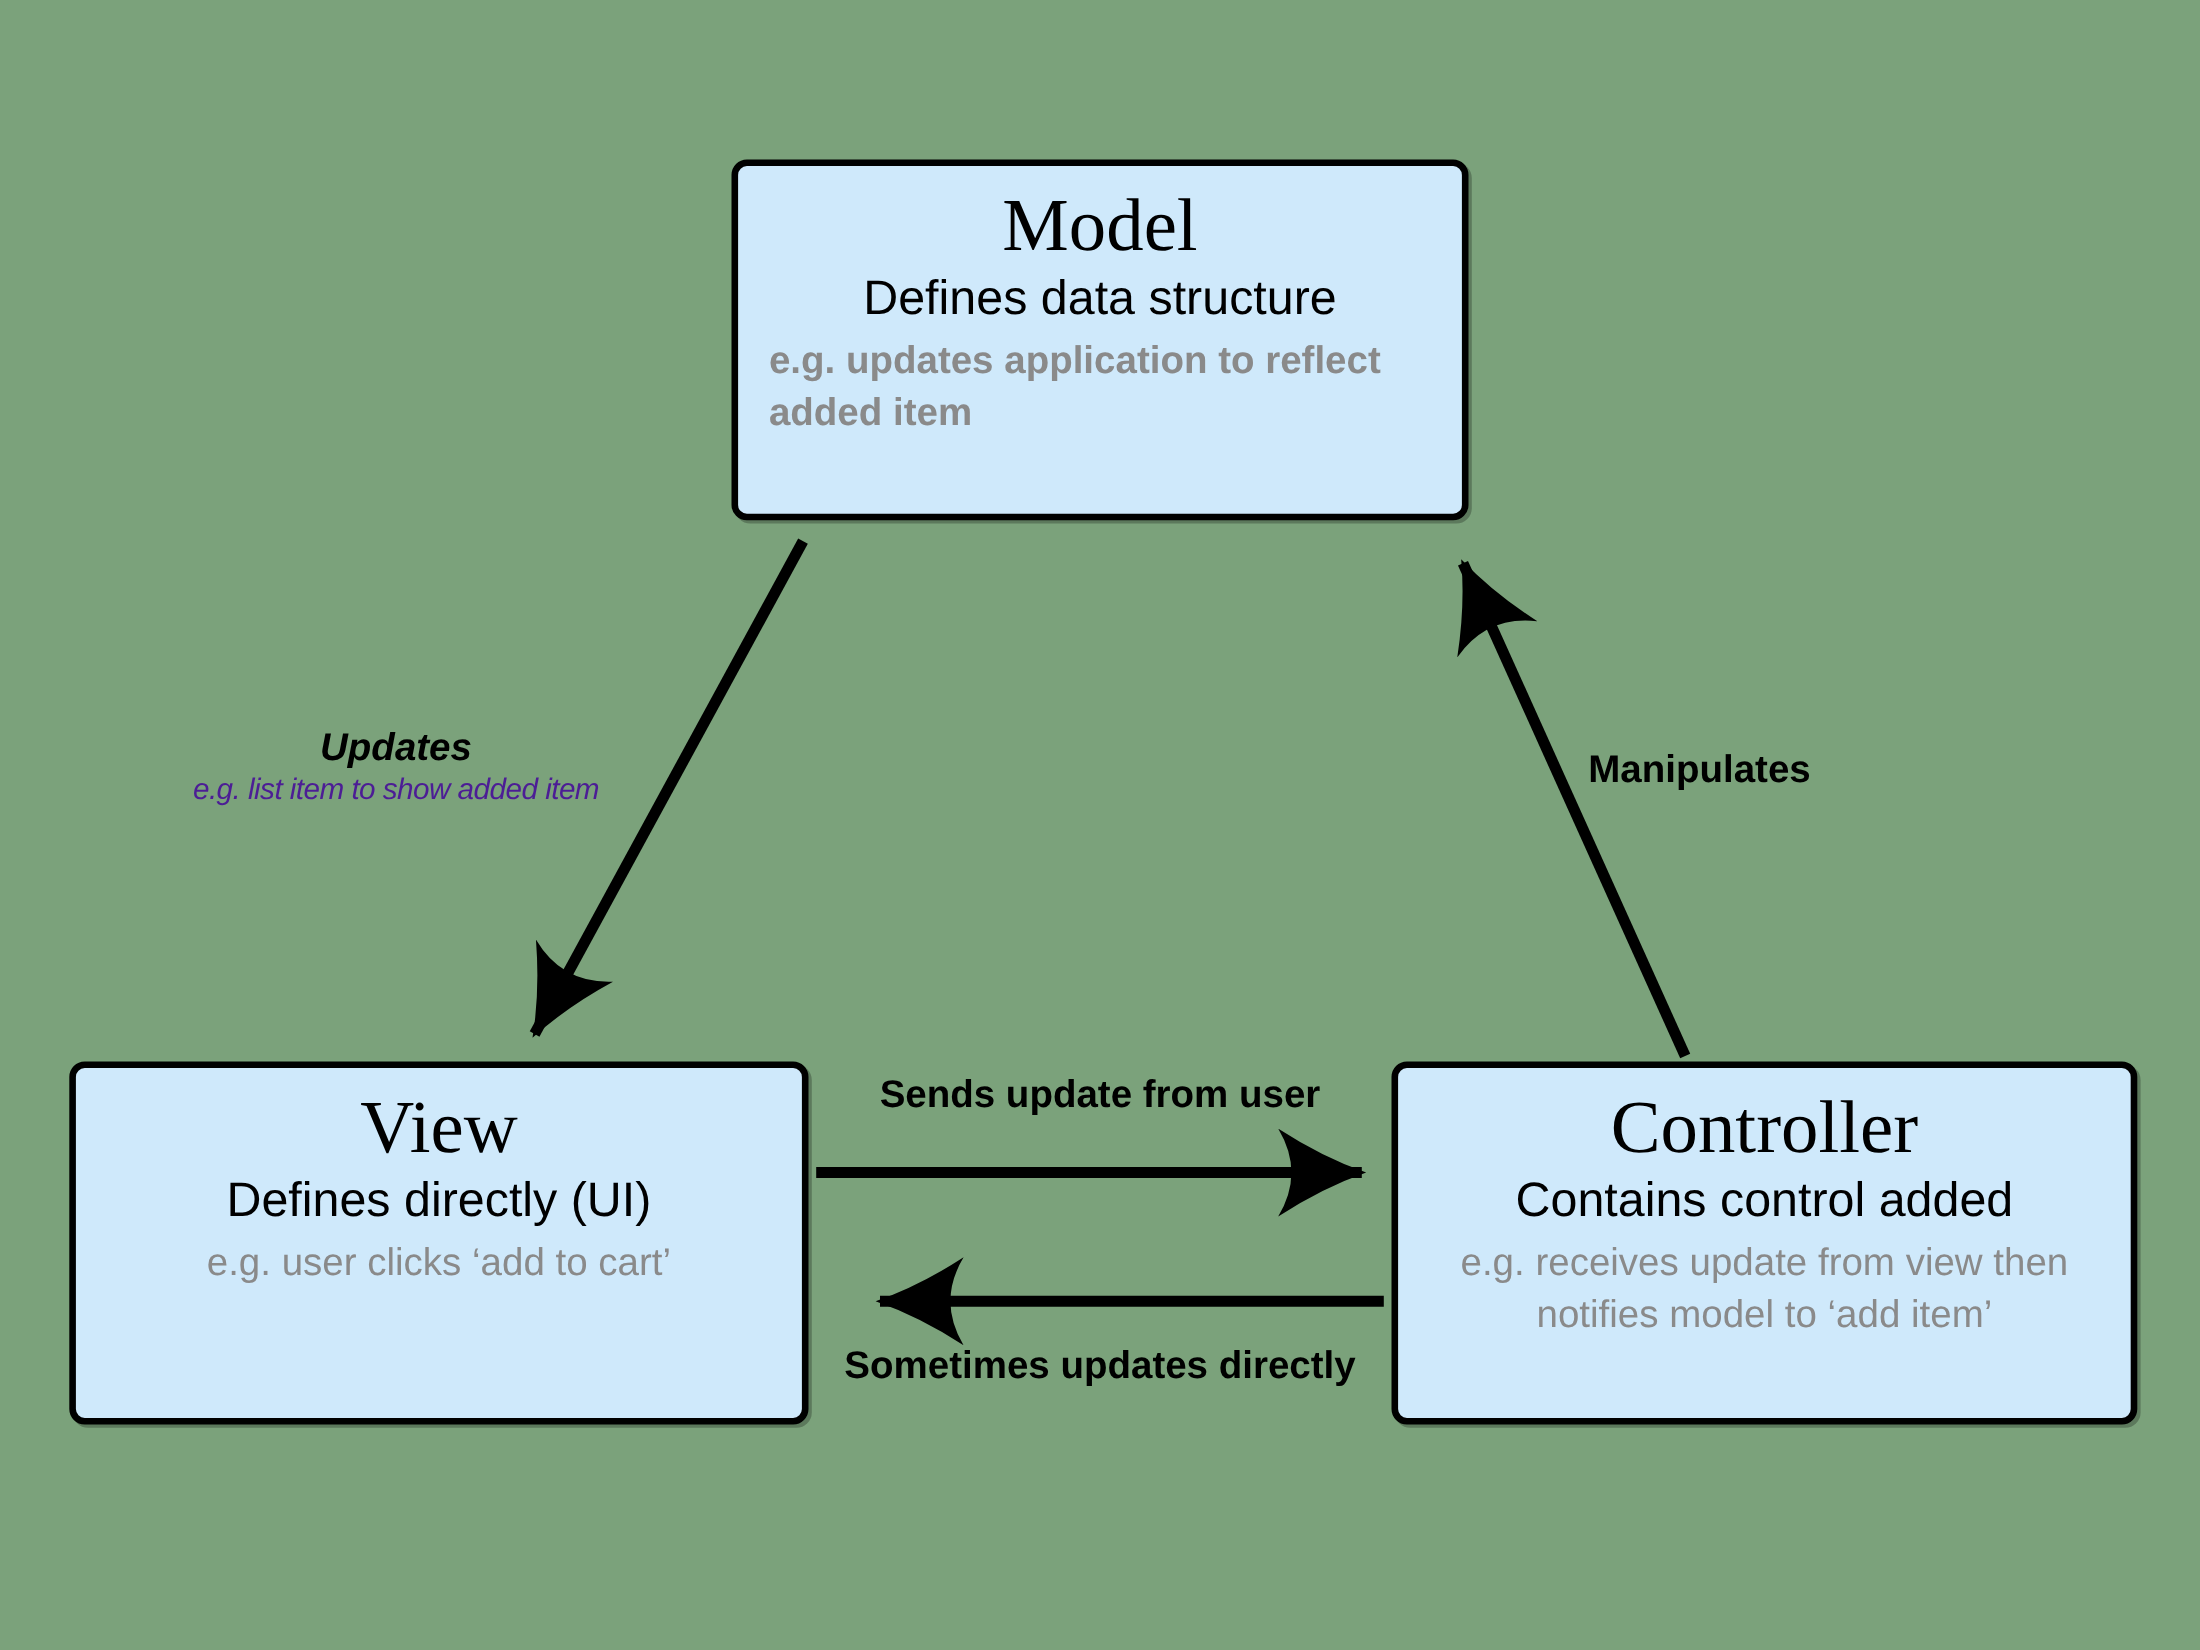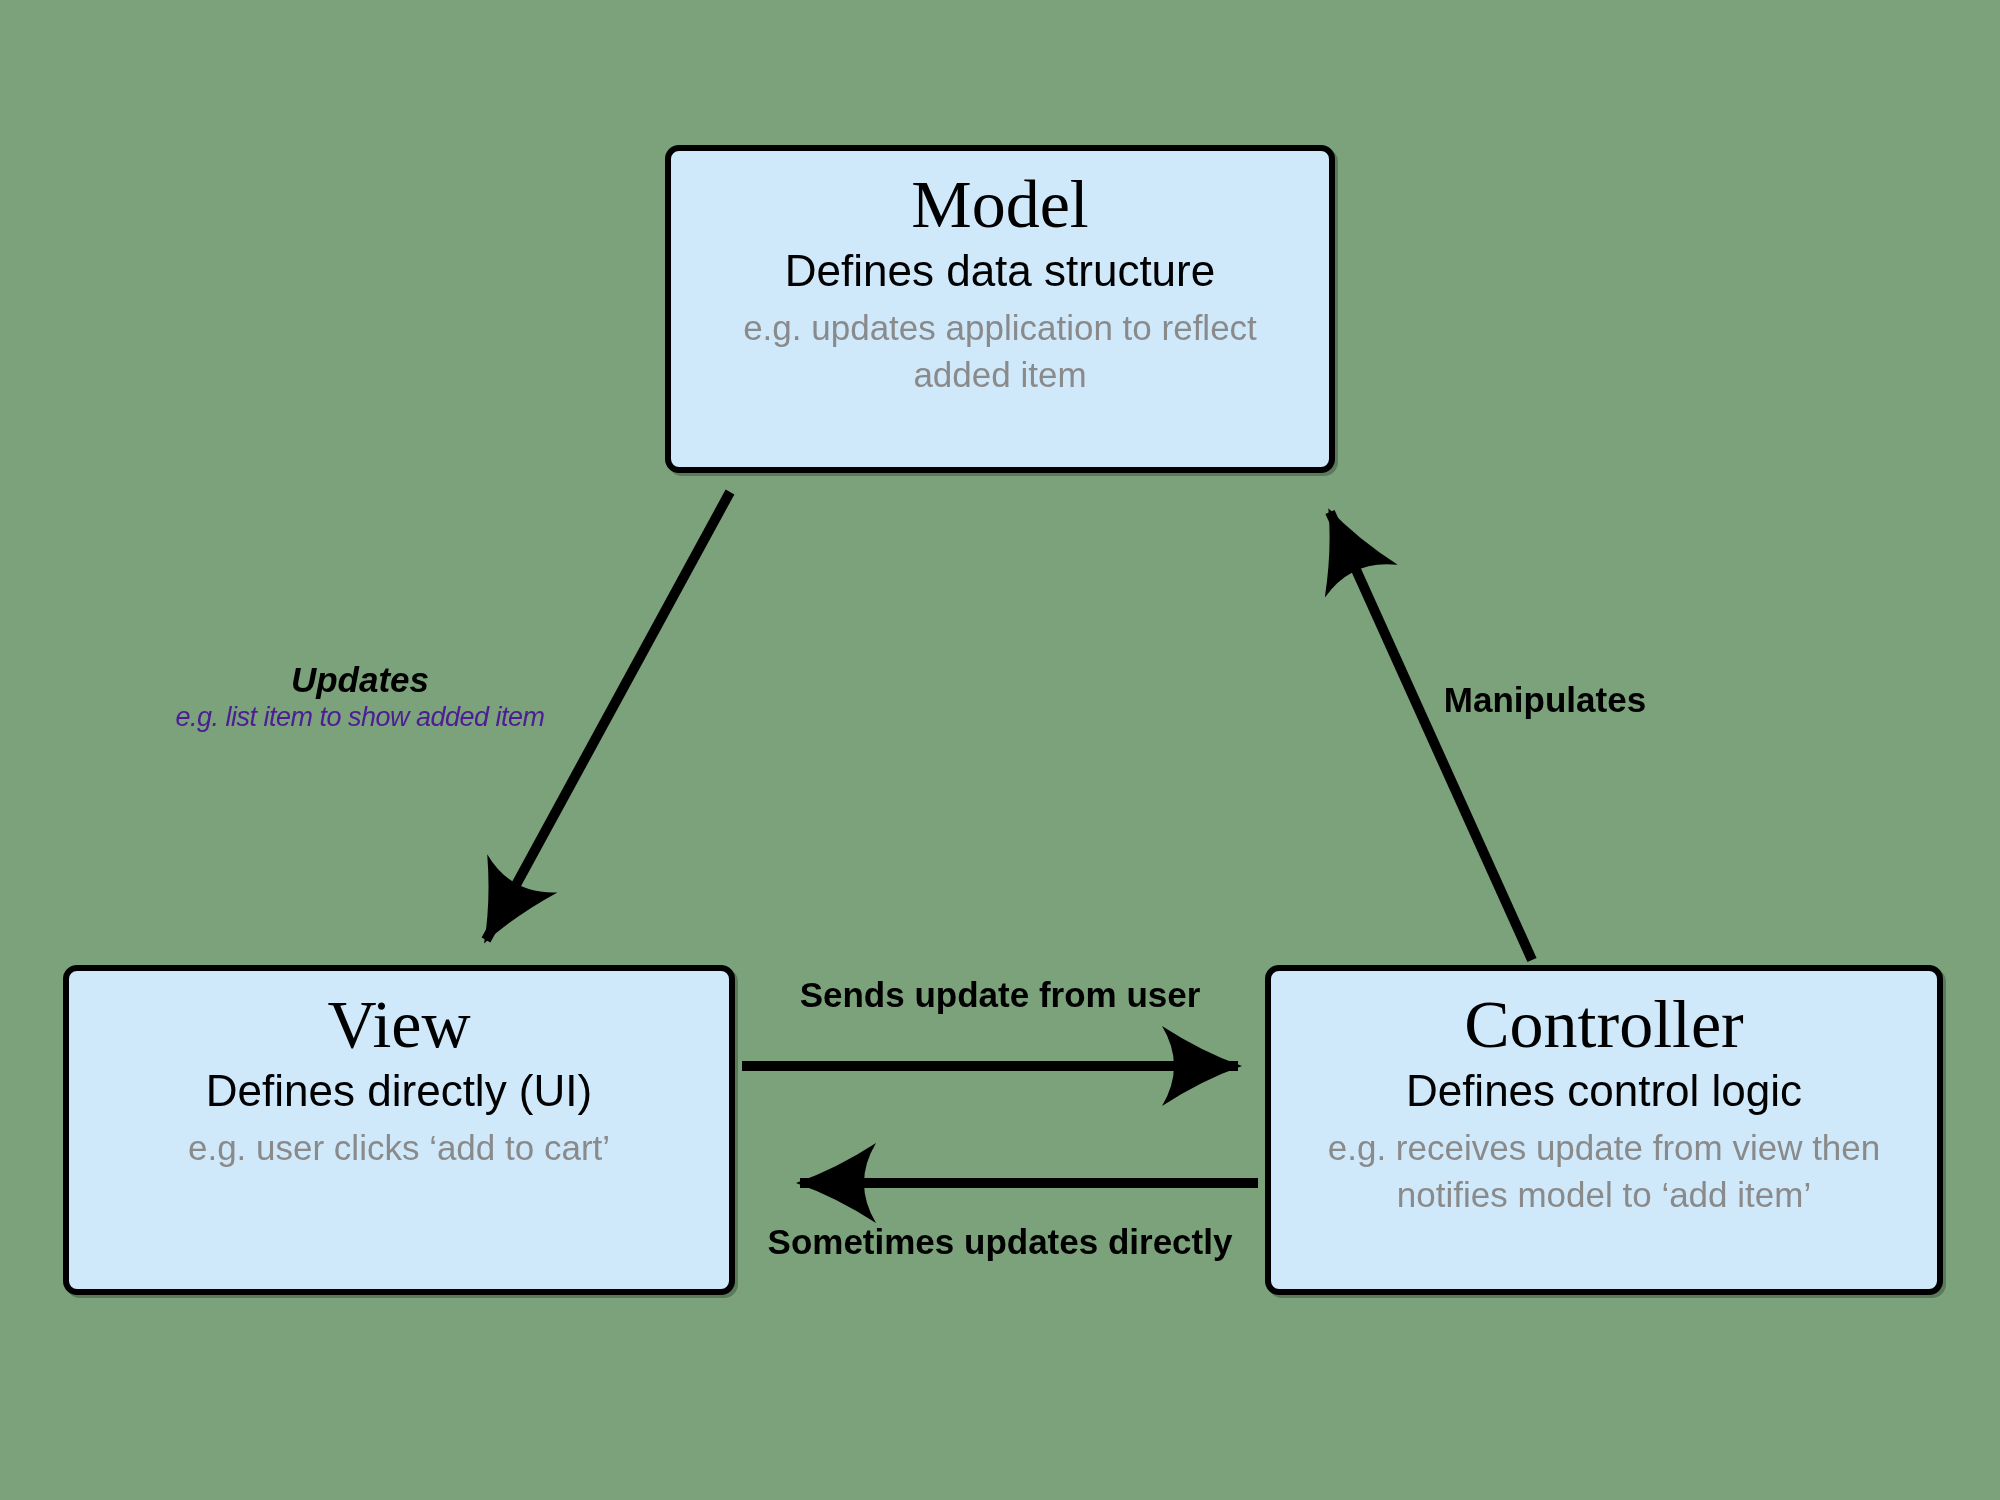--- a/index.html
+++ b/index.html
@@ -43,21 +43,22 @@
     color: #000;
     text-align: center;
   }
   .node-example {
     font-size: 35px;
     line-height: 1.35;
     color: #8a8a8a;
     margin-top: 6px;
   }
   .node-example.left {
-    text-align: center;
+    text-align: left;
+    font-weight: bold;
   }
   #model-box   { left: 665px;  top: 145px; width: 670px; height: 328px; }
   #view-box    { left: 63px;   top: 965px; width: 672px; height: 330px; }
   #controller-box { left: 1265px; top: 965px; width: 678px; height: 330px; }
 
   .edge-label {
     position: absolute;
     color: #000;
     font-weight: 600;
     font-size: 35px;
@@ -104,21 +105,21 @@
   </div>
 
   <div class="node" id="view-box">
     <div class="node-title">View</div>
     <div class="node-subtitle">Defines directly (UI)</div>
     <div class="node-example">e.g. user clicks ‘add to cart’</div>
   </div>
 
   <div class="node" id="controller-box">
     <div class="node-title">Controller</div>
-    <div class="node-subtitle">Defines control logic</div>
+    <div class="node-subtitle">Contains control added</div>
     <div class="node-example">e.g. receives update from view then notifies model to ‘add item’</div>
   </div>
 
   <div class="edge-label" id="label-updates">
     <div>Updates</div>
     <div class="edge-sublabel">e.g. list item to show added item</div>
   </div>
 
   <div class="edge-label" id="label-manipulates">Manipulates</div>
 

